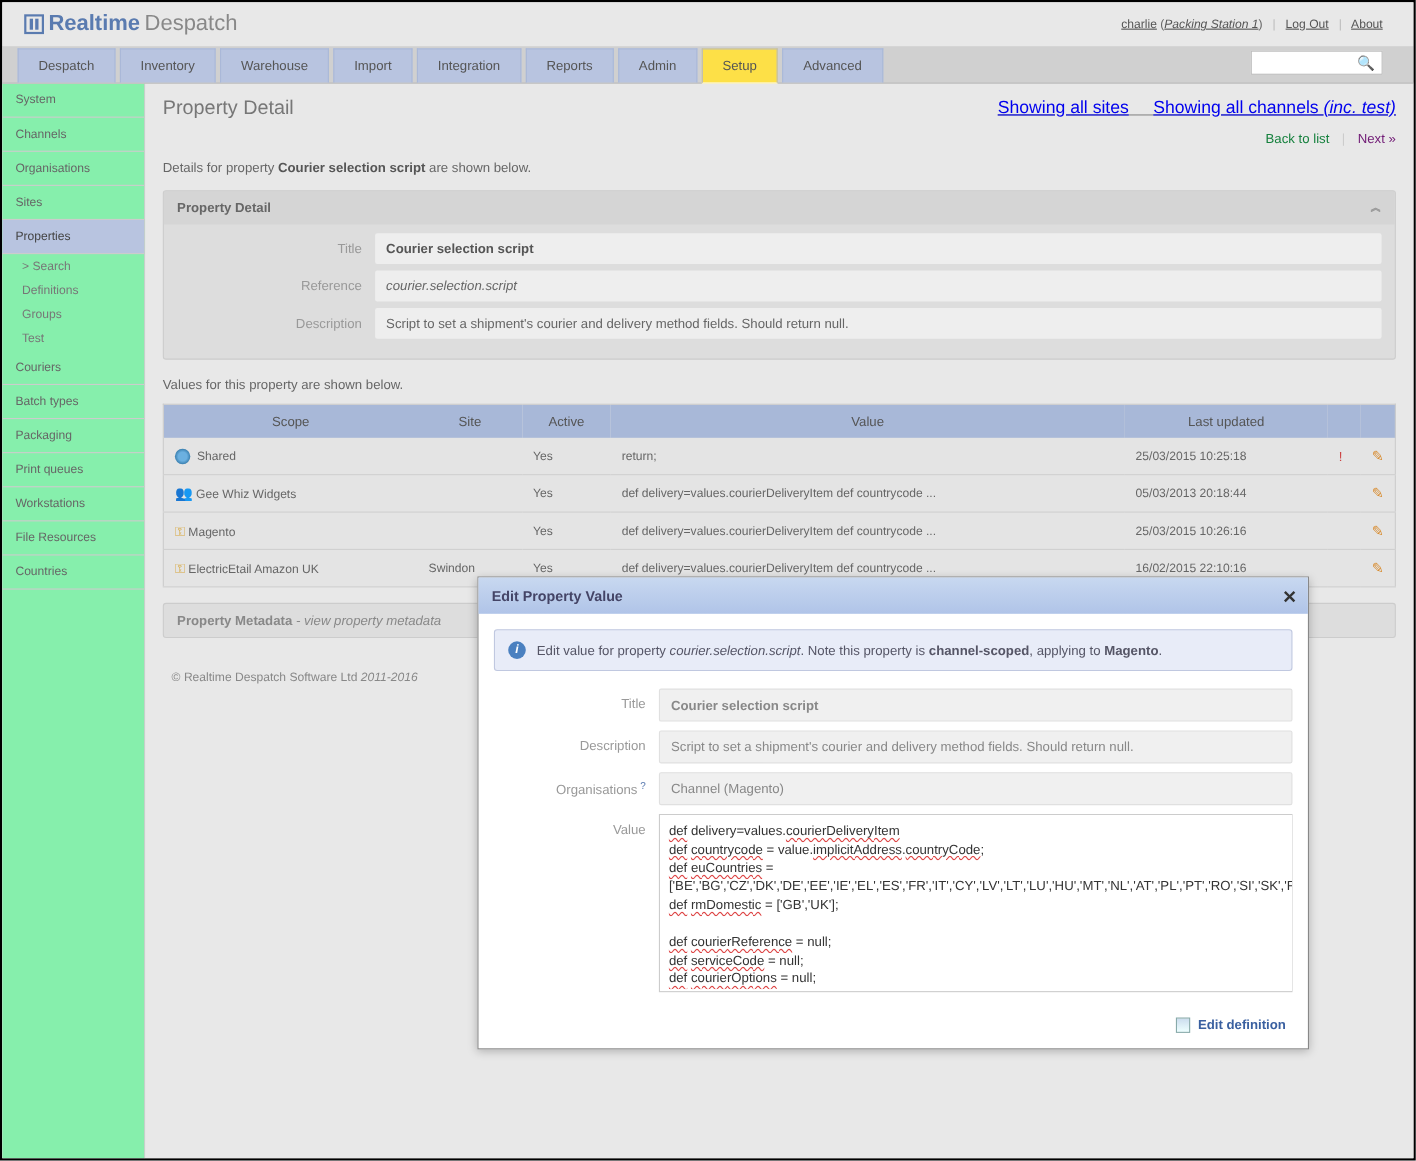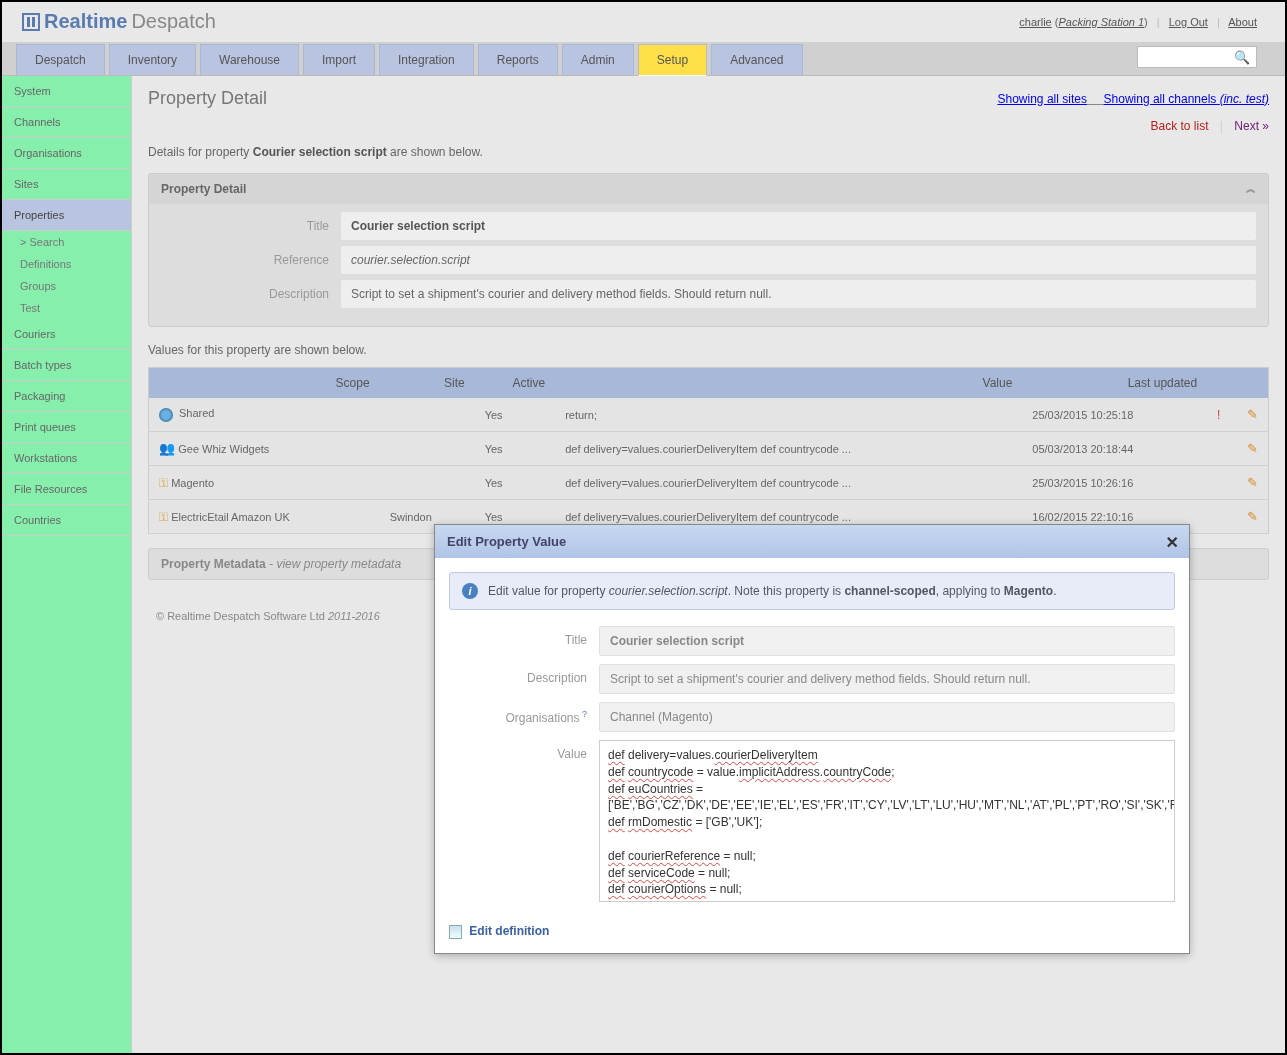--- a/index.html
+++ b/index.html
@@ -30,21 +30,21 @@
 .main { display:flex; background:#e8e8e8; min-height: calc(100% - 74px); }
 .sidebar { width:130px; background:#86efac; border-right:1px solid #ccc; padding:0; }
 .sidebar-item { padding:9px 12px; border-bottom:1px solid #ccc; font-size:11px; color:#666; cursor:pointer; }
 .sidebar-item.active { background:#b8c4e0; color:#444; }
 .sidebar-sub { padding:5px 12px 5px 18px; font-size:11px; color:#777; cursor:pointer; }
 .sidebar-sub.search::before { content:'> '; }
 
 .content { flex:1; padding:12px 16px; background:#e8e8e8; }
 .page-title-row { display:flex; justify-content:space-between; align-items:center; margin-bottom:10px; }
 .page-title { font-size:18px; color:#777; font-weight:normal; }
-.page-links { font-size:12px; color:#888; text-decoration:underline; }
+.page-links { font-size:16px; color:#888; text-decoration:underline; }
 .page-links .em { font-style:italic; }
 .nav-links { text-align:right; font-size:12px; color:#666; margin-bottom:12px; }
 .nav-links .pipe { margin:0 8px; color:#ccc; }
 
 .details-text { font-size:12px; color:#666; margin-bottom:14px; }
 .details-text b { color:#555; }
 
 
 .panel { background:#ddd; border:1px solid #ccc; border-radius:3px; margin-bottom:16px; }
 .panel-head { background:#d5d5d5; padding:8px 12px; font-weight:bold; font-size:12px; color:#666; position:relative; }
@@ -56,21 +56,21 @@
 .form-row { display:flex; align-items:center; margin-bottom:6px; }
 .form-label { width:180px; text-align:right; padding-right:12px; font-size:12px; color:#999; }
 .form-value { flex:1; background:#eee; padding:7px 10px; font-size:12px; color:#666; border-radius:2px; }
 .form-value.bold { font-weight:bold; color:#555; }
 .form-value.italic { font-style:italic; }
 
 .subhead { font-size:12px; color:#666; margin:4px 0 10px 0; }
 
 
 .table { width:100%; border-collapse:collapse; background:#e4e4e4; border:1px solid #ccc; }
-.table th { background:#a8b8d8; color:#555; text-align:right; padding:8px 10px; font-size:12px; font-weight:normal; }
+.table th { background:#a8b8d8; color:#555; text-align:center; padding:8px 10px; font-size:12px; font-weight:normal; }
 .table td { padding:9px 10px; font-size:11px; color:#666; border-bottom:1px solid #d0d0d0; }
 .table tr:nth-child(even) td {}
 .edit-icon { color:#d88b2e; font-size:13px; cursor:pointer; }
 .warn-icon { color:#c44; font-size:12px; }
 .scope-icon { display:inline-block; width:14px; height:14px; vertical-align:middle; margin-right:6px; }
 .globe { background:radial-gradient(circle,#6bb0e0 40%,#3a80b0 70%); border-radius:50%; }
 .people { color:#5a7bb0; font-size:13px; }
 .key { color:#d8a840; font-size:12px; }
 
 
@@ -88,21 +88,21 @@
 .infobar b { font-weight:bold; }
 
 .dialog-subhead { font-weight:bold; font-size:12px; color:#555; margin:0 0 10px 4px; }
 .dlg-row { display:flex; align-items:flex-start; margin-bottom:8px; }
 .dlg-label { width:150px; text-align:right; padding-right:12px; padding-top:7px; font-size:12px; color:#999; }
 .dlg-label sup { color:#5a7bb0; font-size:9px; }
 .dlg-input { flex:1; background:#f0f0f0; border:1px solid #e0e0e0; padding:7px 10px; font-size:12px; color:#888; font-weight:bold; border-radius:2px; }
 .dlg-input.normal { font-weight:normal; }
 .dlg-textarea { flex:1; background:#fff; border:1px solid #ccc; padding:6px 8px; font-family:Arial,sans-serif; font-size:12px; color:#333; height:162px; resize:none; overflow-y:scroll; line-height:1.4; }
 .wave { text-decoration: underline wavy #d44 1px; text-underline-offset:2px; }
-.dialog-footer { padding:4px 6px 0 0; margin-top:18px; }
+.dialog-footer { text-align:right; padding:4px 6px 0 0; margin-top:18px; }
 .dialog-footer a { color:#3a60a0; font-size:12px; font-weight:bold; text-decoration:none; }
 .doc-icon { display:inline-block; width:13px; height:14px; border:1px solid #8aa; background:linear-gradient(#cde,#eff); vertical-align:middle; margin-right:4px; }
 </style>
 </head>
 <body>
 
 <div class="app">
 
   <div class="header">
     <span class="logo">
@@ -162,21 +162,21 @@
     <div class="content">
       <div class="page-title-row">
         <h2 class="page-title">Property Detail</h2>
         <span class="page-links">
           <a href="#">Showing all sites</a>
           &nbsp;&nbsp;&nbsp;
           <a href="#"><span>Showing all channels </span><span class="em">(inc. test)</span></a>
         </span>
       </div>
       <div class="nav-links">
-        <a href="#" style="color:#b91c1c;text-decoration:none">Back to list</a>
+        <a href="#" style="color:#15803d;text-decoration:none">Back to list</a>
         <span class="pipe">|</span>
         <a href="#" style="color:#701a75;text-decoration:none">Next  »</a>
       </div>
 
       <p class="details-text">
         <span>Details for property </span><b>Courier selection script</b><span> are shown below.</span>
       </p>
 
       
       <div class="panel">

